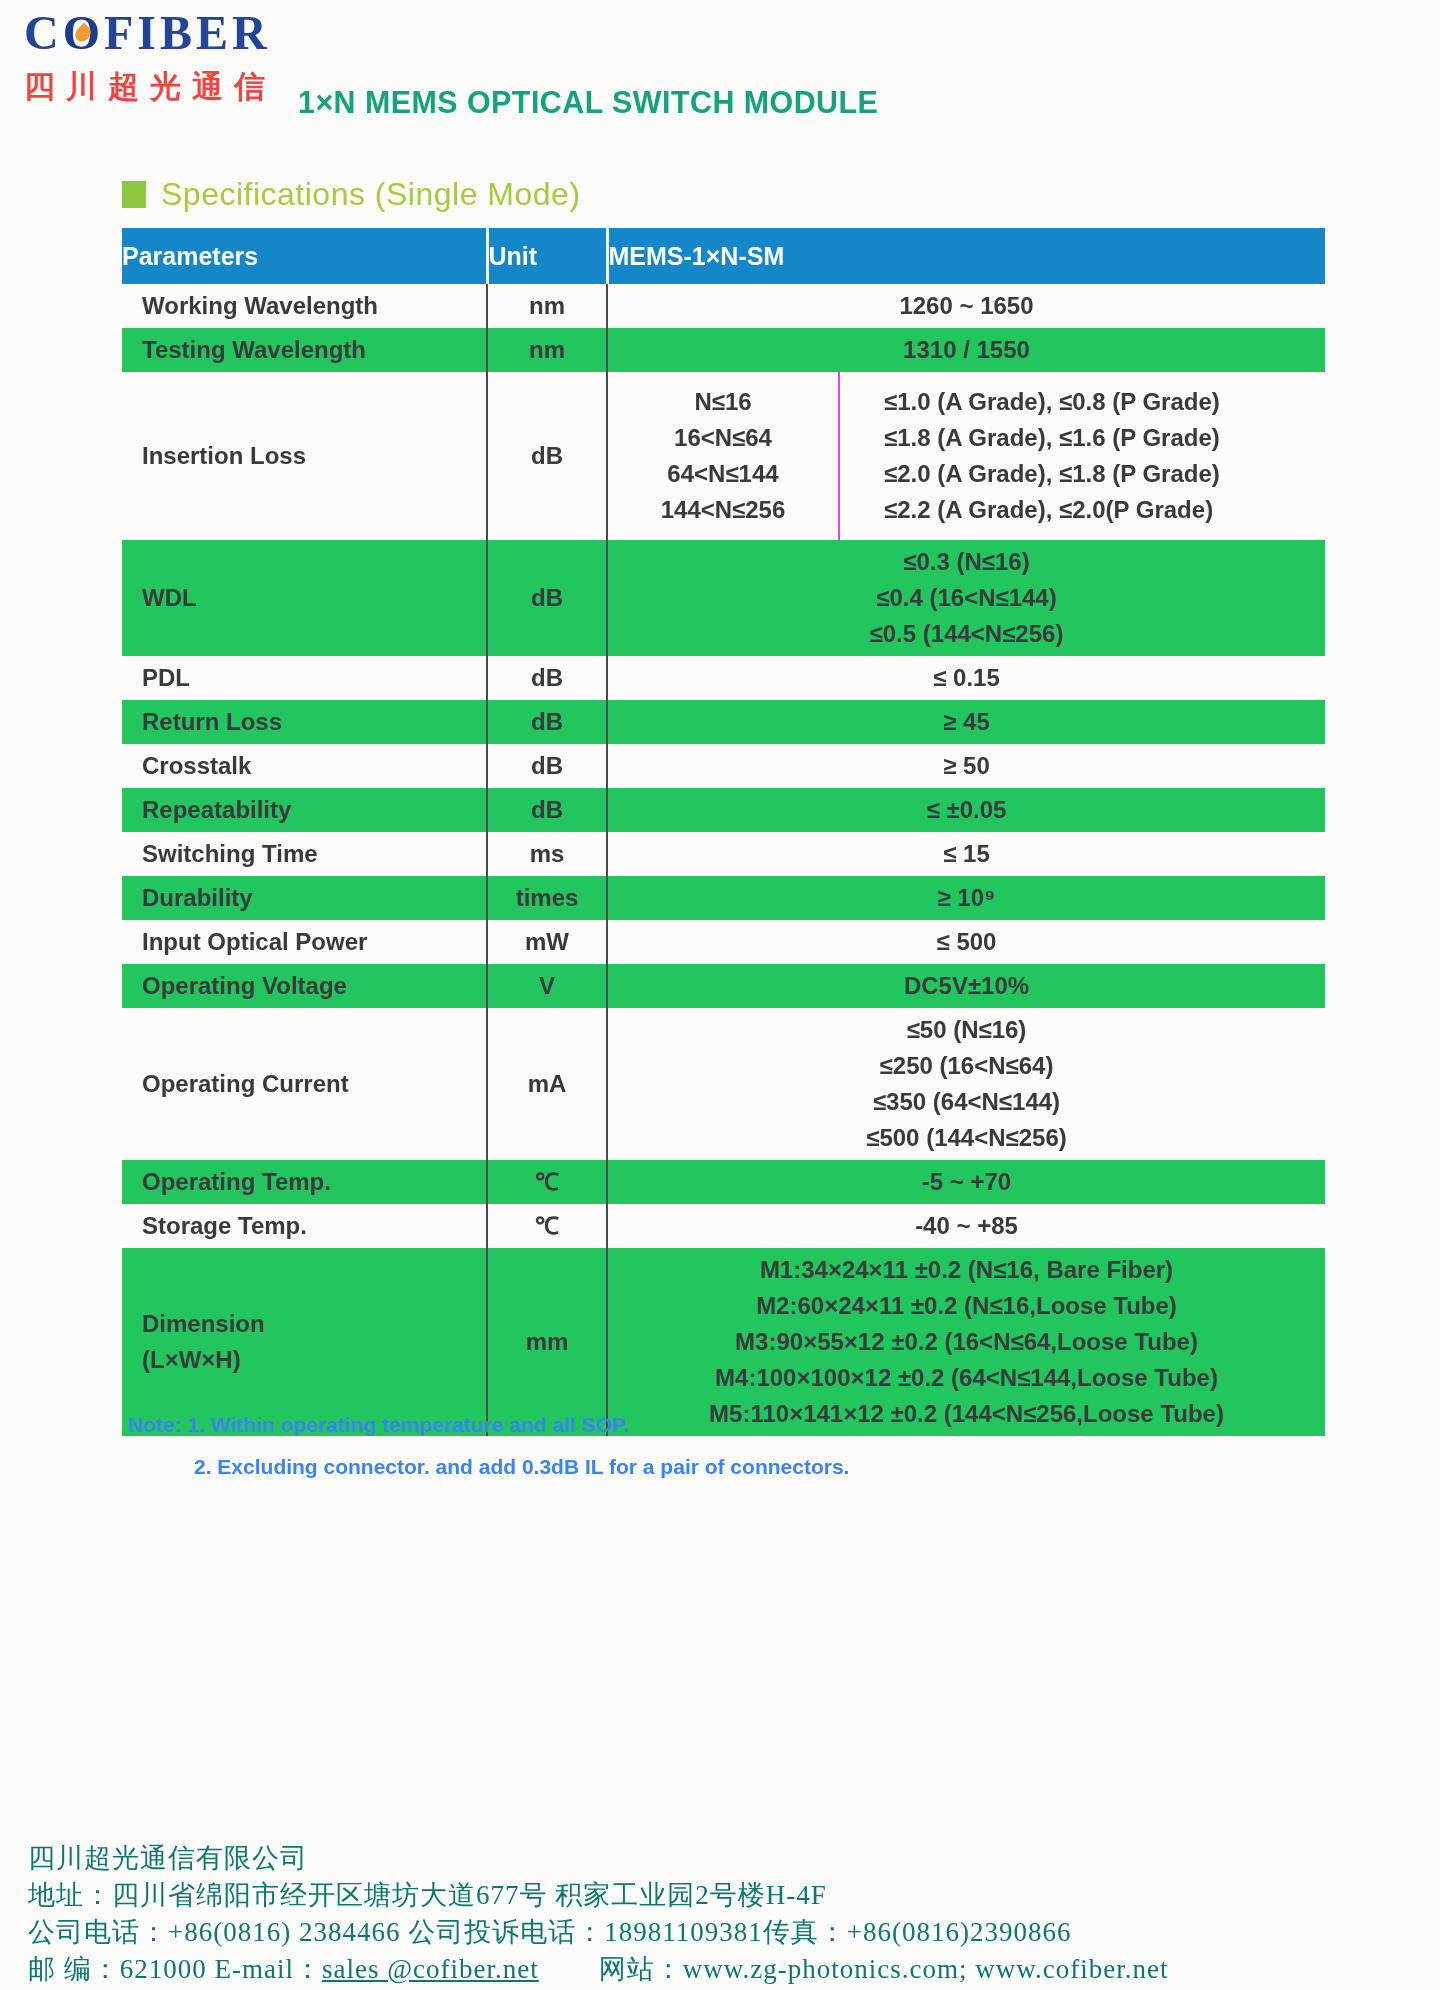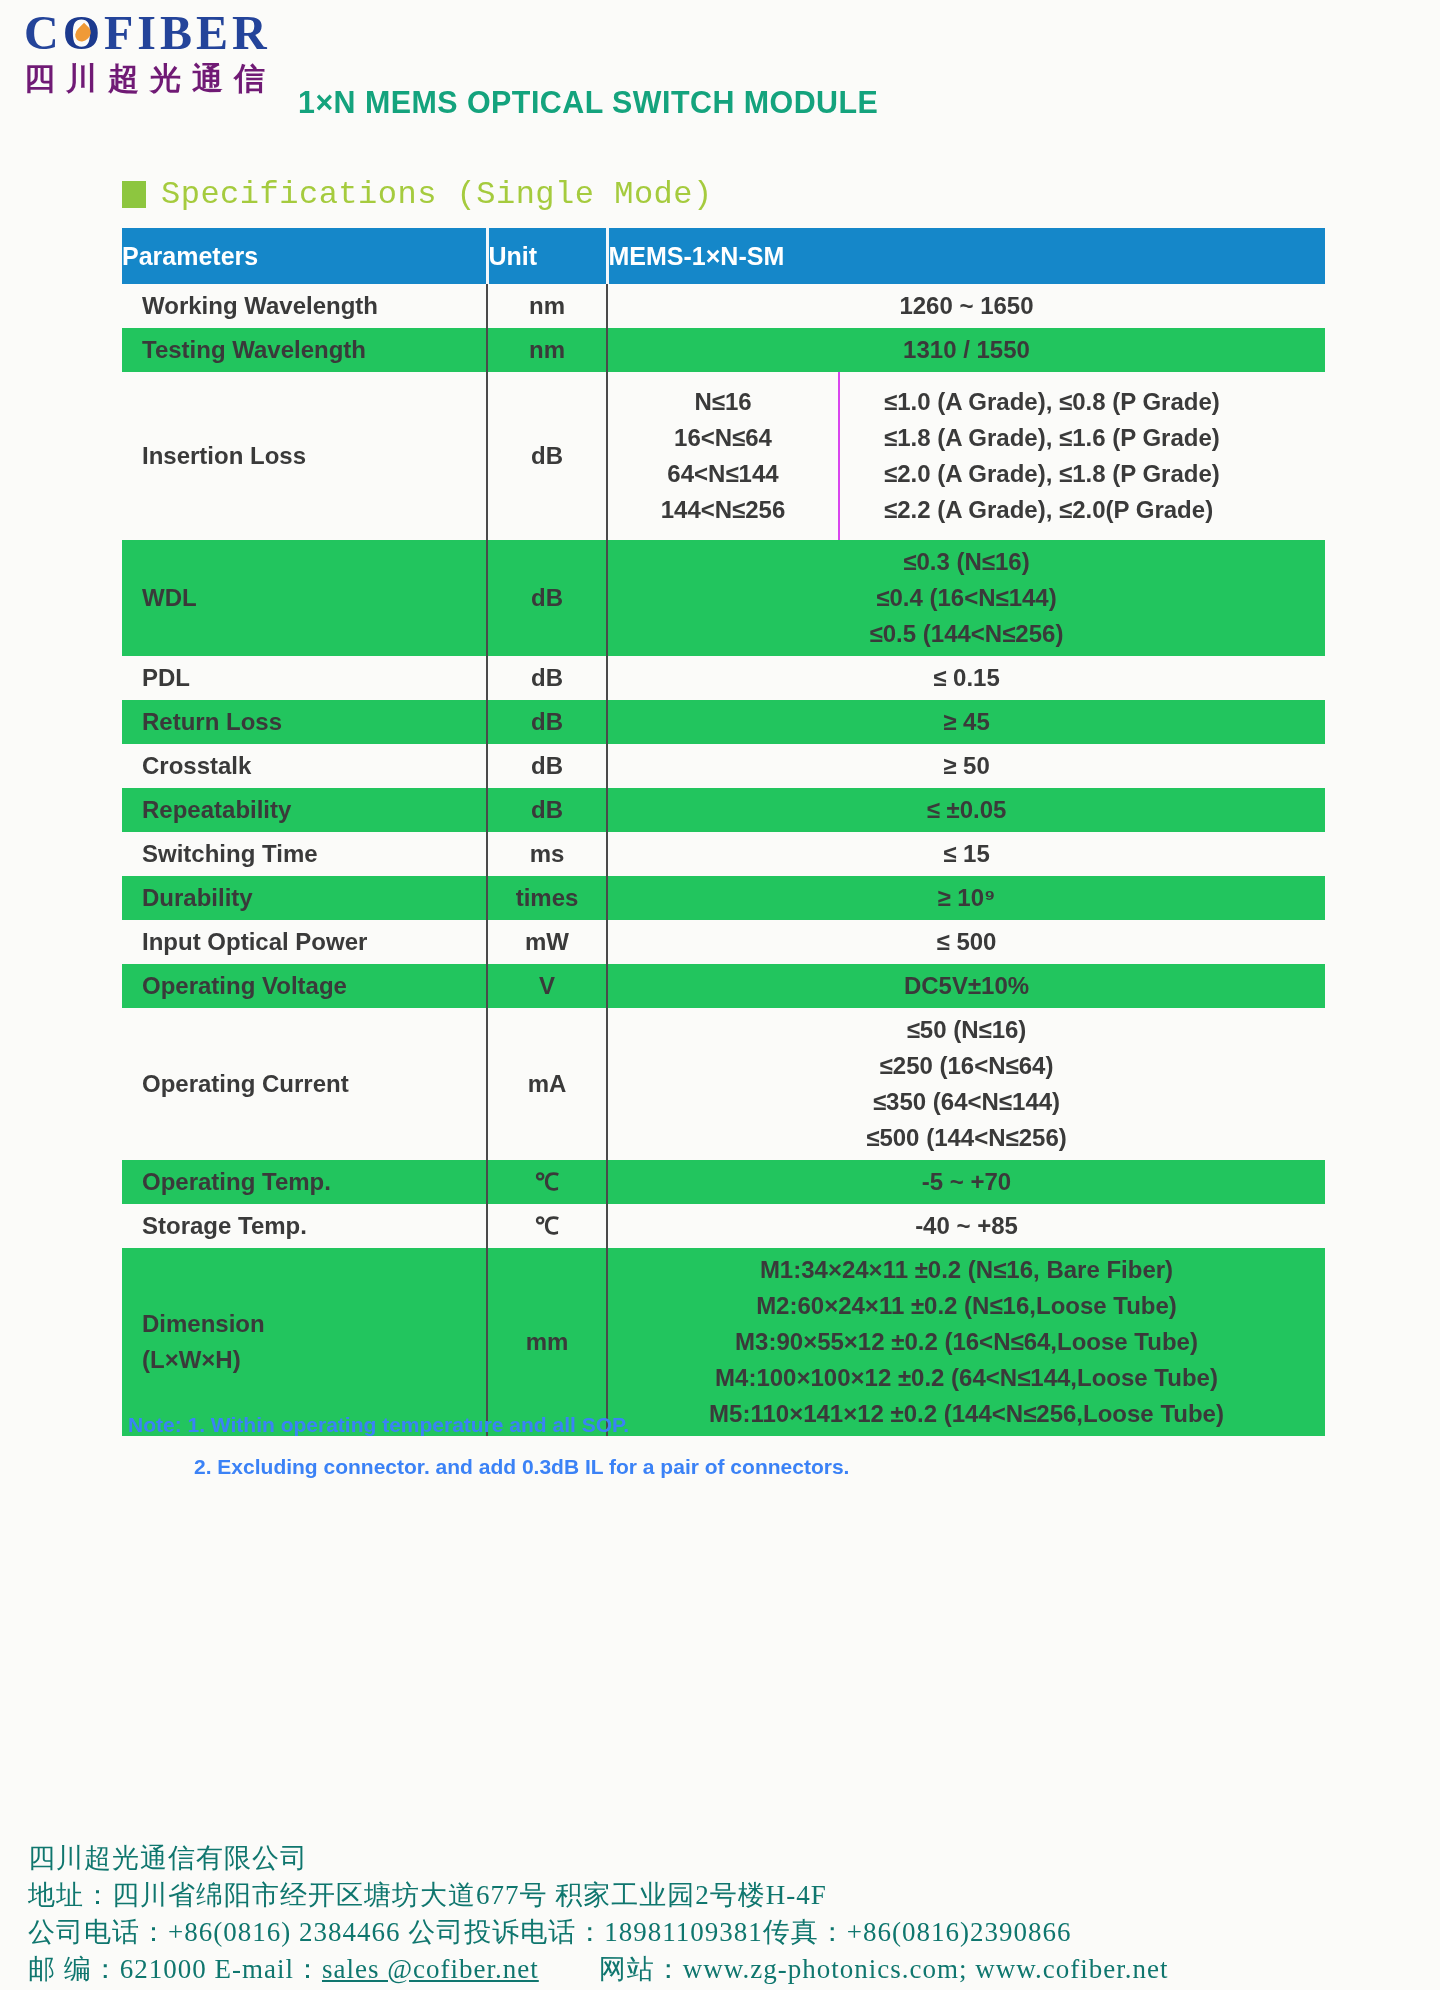--- a/index.html
+++ b/index.html
@@ -14,32 +14,32 @@
     font-family:"Liberation Serif",serif;font-weight:bold;
     font-size:48px;line-height:50px;color:#24449a;letter-spacing:4px;
   }
   .logo-o{position:relative;display:inline-block;color:#1c3a8e;}
   .flame{
     position:absolute;left:50%;top:52%;width:14px;height:17px;
     transform:translate(-50%,-52%) rotate(45deg);
     background:#f09a36;border-radius:0 50% 50% 50%;
   }
   .logo-cn{
-    font-size:31px;line-height:40px;color:#701a75;
-    letter-spacing:11px;font-weight:600;margin-top:1px;
+    font-size:31px;line-height:40px;color:#ef4444;
+    letter-spacing:11px;font-weight:600;margin-top:9px;
   }
   
   .doc-title{
     position:absolute;left:298px;top:84px;
     font-size:32px;font-weight:800;color:#14a37d;
     transform:scaleX(0.95);transform-origin:left center;
     letter-spacing:0.5px;white-space:nowrap;
   }
   
-  .section-heading{position:absolute;left:122px;top:176px;display:flex;align-items:center;gap:15px;font-family:Liberation Mono, monospace;}
+  .section-heading{position:absolute;left:122px;top:176px;display:flex;align-items:center;gap:15px;}
   .section-bullet{width:24px;height:27px;background:#8dc63f;}
   .section-text{font-size:32px;color:#a5cb3e;letter-spacing:0.5px;}
   
   .spec-table{
     position:absolute;left:122px;top:228px;width:1203px;
     border-collapse:collapse;table-layout:fixed;
   }
   .spec-table col.c-param{width:365px;}
   .spec-table col.c-unit{width:120px;}
   .spec-table col.c-value{width:718px;}

